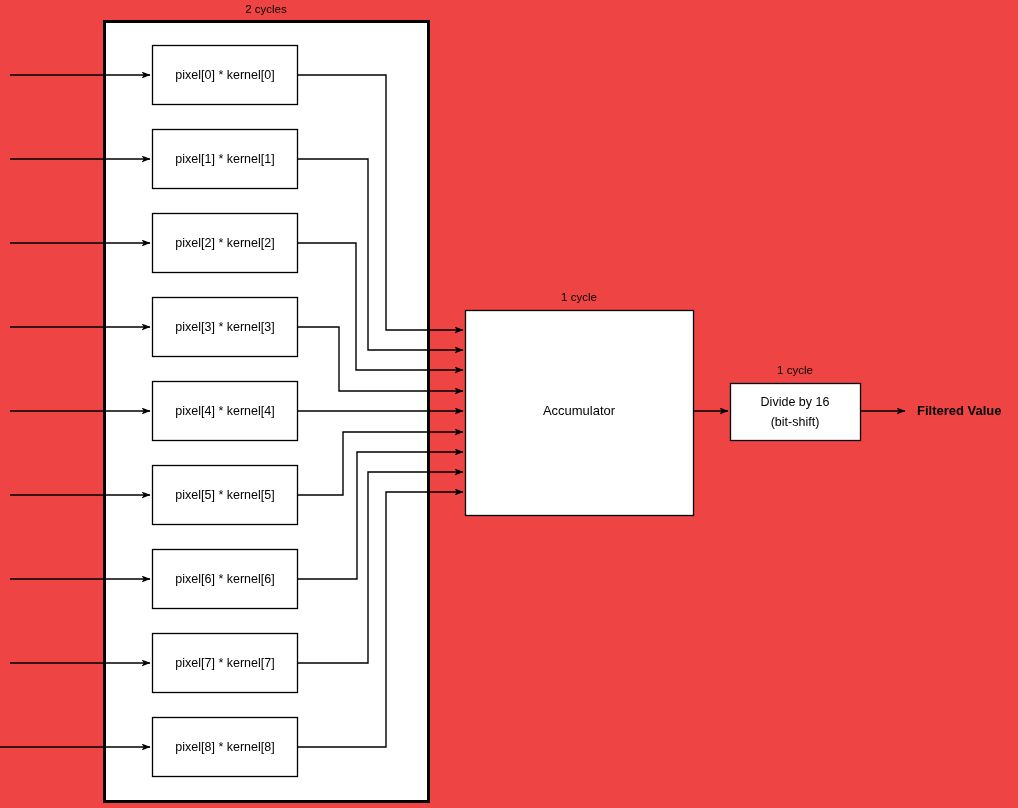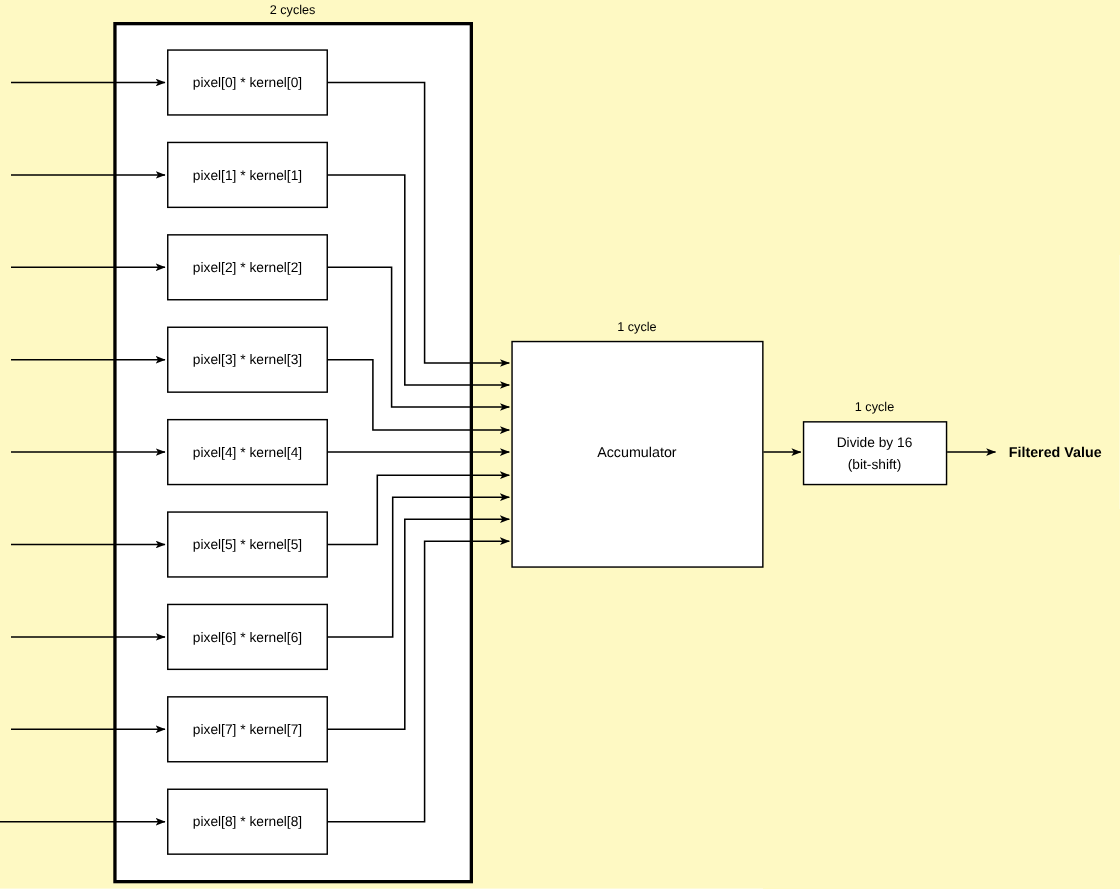--- a/index.html
+++ b/index.html
@@ -10,21 +10,21 @@
   body {
     width: 1018px;
     height: 808px;
     font-family: "Liberation Sans", sans-serif;
     overflow: hidden;
   }
   #diagram-root {
     position: relative;
     width: 1018px;
     height: 808px;
-    background: #fef9c3;
+    background: #ef4444;
   }
   svg.diagram {
     display: block;
     width: 1018px;
     height: 808px;
   }
   .box-fill { fill: #ffffff; }
   .box-stroke { stroke: #000000; }
   .thin { stroke-width: 1.3; }
   .thick { stroke-width: 3; }

